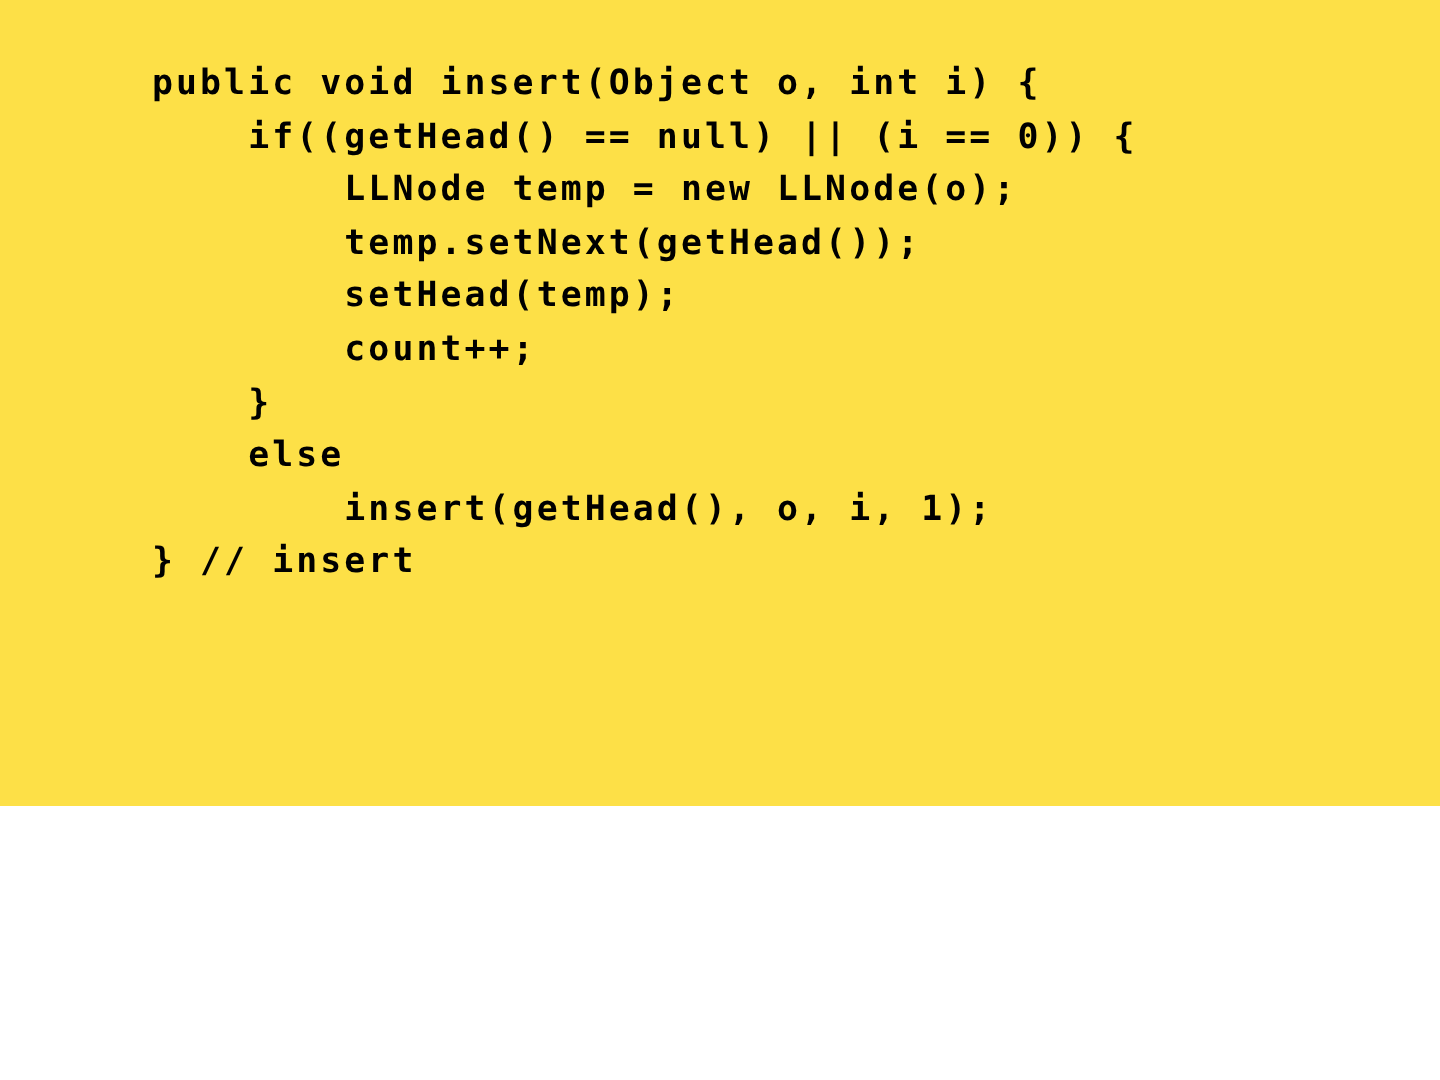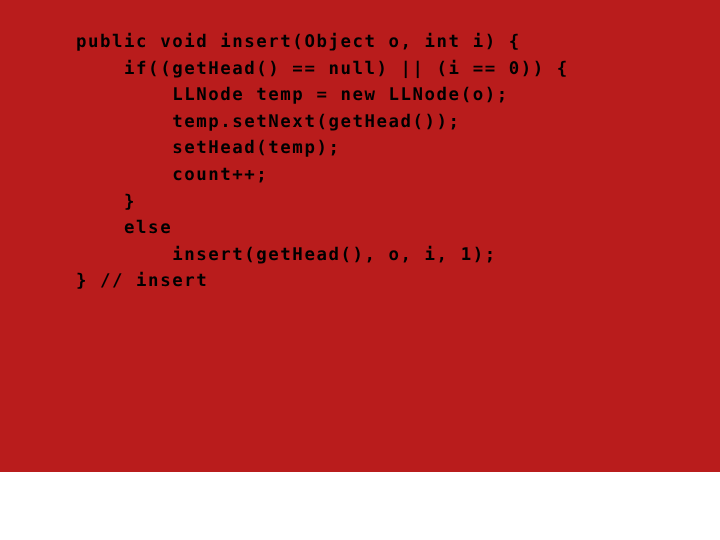--- a/index.html
+++ b/index.html
@@ -11,22 +11,22 @@
     width: 720px;
     height: 540px;
     background: #ffffff;
     overflow: hidden;
     font-family: "DejaVu Sans Mono", "Liberation Mono", monospace;
   }
 
   #slide {
     position: relative;
     width: 720px;
-    height: 472px;
-    background: #b91c1c;
+    height: 403px;
+    background: #fde047;
   }
 
   #code-block {
     position: absolute;
     left: 76px;
     top: 29px;
     margin: 0;
     padding: 0;
     color: #000000;
     font-family: "DejaVu Sans Mono", "Liberation Mono", monospace;

